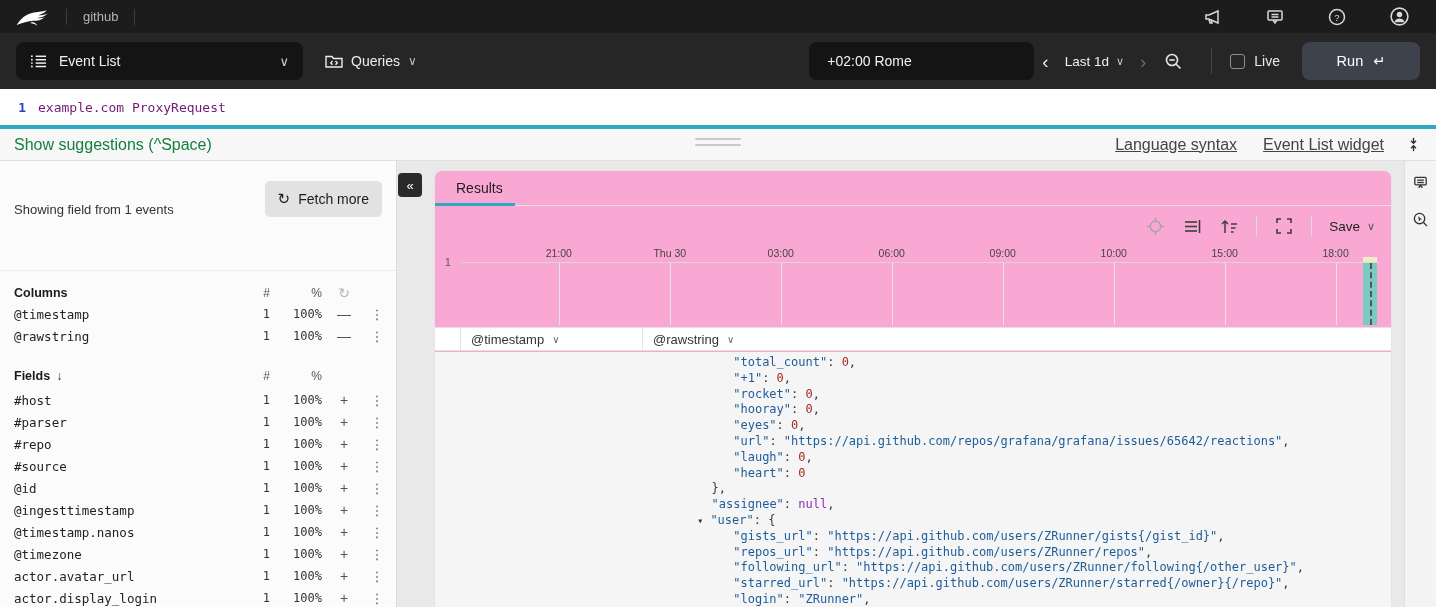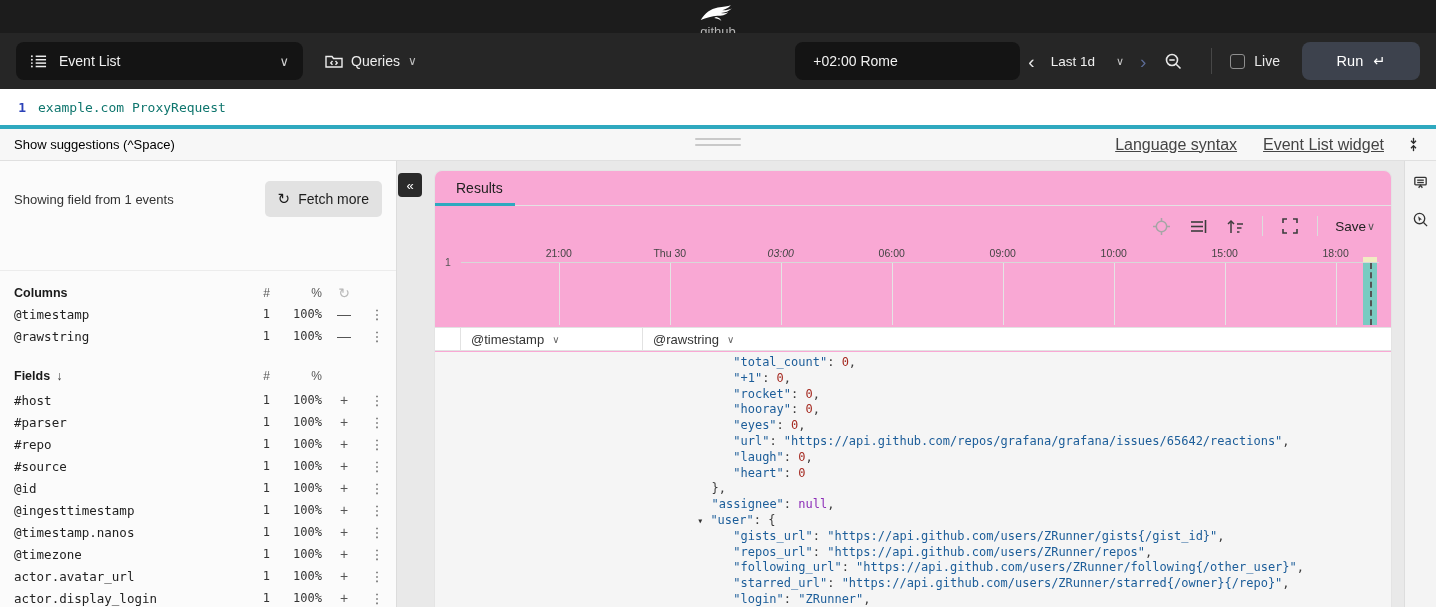--- a/index.html
+++ b/index.html
@@ -2,21 +2,21 @@
 <html><head>
 <meta charset="utf-8">
 <style>
   * { margin:0; padding:0; box-sizing:border-box; }
   html,body { width:1436px; height:607px; overflow:hidden; background:#e9e9e9;
               font-family:"Liberation Sans", sans-serif; }
   .mono { font-family:"DejaVu Sans Mono", monospace; }
 
   
   .topnav { position:absolute; left:0; top:0; width:1436px; height:33px; background:#1c1c1c;
-            display:flex; align-items:center; padding:0 14px;flex-direction:column; }
+            display:flex; align-items:center; padding:0 14px; }
   .logo { width:40px; height:26px; display:flex; align-items:center; }
   .nav-sep { width:1px; height:16px; background:#3d3d3d; margin:0 12px; }
   .repo-name { color:#b5b5b5; font-size:13px; padding:0 4px; }
   .primary-nav { display:flex; align-items:center; margin-left:28px; height:33px; }
   .nav-item { color:#9a9a9a; font-size:14px; padding:0 18px; height:33px; line-height:31px;
               position:relative; cursor:pointer; }
   .nav-item.active { color:#ffffff; }
   .nav-item.active::after { content:""; position:absolute; left:10px; right:10px; bottom:0;
               height:3px; background:#2fa9bf; }
   .topnav-icons { margin-left:auto; display:flex; align-items:center; gap:40px; padding-right:12px; }
@@ -30,54 +30,54 @@
   .widget-btn .lbl { margin-left:12px; }
   .widget-btn .chev { margin-left:auto; color:#cfcfcf; font-size:13px; }
   .queries-btn { display:flex; align-items:center; margin-left:22px; color:#ededed; font-size:14px;
                  gap:8px; cursor:pointer; }
   .queries-btn .chev { color:#bdbdbd; font-size:12px; }
   .tz-box { margin-left:auto; width:225px; height:38px; background:#141414; border-radius:8px;
             color:#f2f2f2; font-size:14px; display:flex; align-items:center; padding:0 18px; cursor:pointer; }
   .tb-ctrl { display:flex; align-items:center; color:#e8e8e8; }
   .chev-big { font-size:19px; line-height:1; padding:0 8px; cursor:pointer; }
   .chev-next { color:#5b6a94; }
-  .range-picker { display:flex; align-items:center; gap:21px; font-size:13.5px; color:#f0f0f0;
+  .range-picker { display:flex; align-items:center; gap:7px; font-size:13.5px; color:#f0f0f0;
                   padding:0 8px; cursor:pointer; }
   .range-picker .chev { font-size:11px; color:#c9c9c9; }
   .tb-divider { width:1px; height:26px; background:#474747; margin:0 18px; }
   .live-wrap { display:flex; align-items:center; gap:9px; color:#e9e9e9; font-size:14px; }
   .checkbox { width:15px; height:15px; border:1.5px solid #8f8f8f; border-radius:3px; cursor:pointer; }
   .run-btn { margin-left:22px; width:118px; height:38px; background:#3d424d; border-radius:8px;
              color:#ffffff; font-size:14.5px; display:flex; align-items:center; justify-content:center;
              gap:10px; cursor:pointer; }
 
   
   .query-editor { position:absolute; left:0; top:89px; width:1436px; height:40px; background:#ffffff;
                   border-bottom:4px solid #2fa9bf; display:flex; align-items:center;
                   font-size:13px; }
   .qline-no { color:#2b41b8; width:18px; text-align:right; margin-left:8px; font-weight:bold; }
-  .qtext { color:#0f766e; margin-left:12px; }
+  .qtext { color:#701a75; margin-left:12px; }
 
   
   .suggest-bar { position:absolute; left:0; top:129px; width:1436px; height:32px; background:#f7f7f7;
                  border-bottom:1px solid #e0e0e0; display:flex; align-items:center; padding:0 14px; }
-  .suggest-hint { color:#000000; font-size:13px; }
+  .suggest-hint { color:#15803d; font-size:16px; }
   .drag-handle { position:absolute; left:50%; top:9px; transform:translateX(-50%); width:46px; }
   .drag-handle div { height:2px; background:#c9c9c9; margin-bottom:4px; border-radius:1px; }
   .bar-links { margin-left:auto; display:flex; align-items:center; gap:26px; }
   .bar-link { color:#444444; font-size:16px; text-decoration:underline; cursor:pointer; }
   .collapse-v { margin-left:20px; width:18px; height:18px; display:flex; align-items:center; justify-content:center; }
 
   
   .workspace { position:absolute; left:0; top:161px; width:1436px; height:446px; }
 
   
   .fields-panel { position:absolute; left:0; top:0; width:397px; height:446px; background:#fbfbfb;
                   border-right:1px solid #dcdcdc; }
-  .fp-head { position:absolute; left:0; top:20px; width:100%; padding:0 14px; display:flex; align-items:center; }
+  .fp-head { position:absolute; left:0; top:20px; width:100%; padding:0 14px; display:flex; align-items:flex-end; }
   .fp-summary { font-size:13px; color:#333333; }
   .fetch-btn { margin-left:auto; height:36px; background:#e2e2e2; border-radius:5px; display:flex;
                align-items:center; gap:8px; padding:0 13px; font-size:14px; color:#1c1c1c; cursor:pointer; }
   .fetch-btn .ric { font-size:15px; }
   .filter-box { position:absolute; left:14px; right:14px; top:65px; height:33px; background:#ececec;
                 border-radius:5px; display:flex; align-items:center; padding:0 11px; }
   .filter-box input { flex:1; border:none; outline:none; background:transparent; font-size:14px; color:#333; }
   .filter-box input::placeholder { color:#9a9a9a; }
   .fp-divider { position:absolute; left:0; right:0; top:109px; height:1px; background:#ececec; }
 
@@ -108,21 +108,21 @@
 
   
   .results-card { position:absolute; left:434px; top:9px; width:958px; height:437px; background:#f9a8d4;
                   border:1px solid #e4e4e4; border-bottom:none; border-radius:8px 8px 0 0; }
   .tabs-row { position:relative; height:35px; border-bottom:1px solid #e3e3e3; display:flex; align-items:center; }
   .tab { margin-left:21px; font-size:14px; color:#222; cursor:pointer; }
   .tab-underline { position:absolute; left:0; bottom:-1px; width:80px; height:3px; background:#2fa9bf; }
   .chart-toolbar { position:absolute; top:45px; right:16px; display:flex; align-items:center; gap:17px; }
   .ct-icon { width:20px; height:20px; display:flex; align-items:center; justify-content:center; cursor:pointer; }
   .ct-divider { width:1px; height:20px; background:#dcdcdc; }
-  .save-btn { display:flex; align-items:center; gap:1px; font-size:13.5px; color:#222; cursor:pointer; }
+  .save-btn { display:flex; align-items:center; gap:7px; font-size:13.5px; color:#222; cursor:pointer; }
   .save-btn .chev { font-size:11px; color:#555; }
 
   .chart { position:absolute; left:0; right:0; top:76px; height:78px; }
   .tick-label { position:absolute; top:0; transform:translateX(-50%); font-size:10.5px; color:#444; }
   .plot { position:absolute; left:26px; right:12px; top:15px; bottom:0; border-top:1px solid #d8d8d8; }
   .gridline { position:absolute; top:0; bottom:0; width:1px; background:#e4e4e4; }
   .y-label { position:absolute; left:10px; top:9px; font-size:10.5px; color:#555; }
   .hist-bar { position:absolute; right:2px; width:14px; top:0; bottom:0; background:#79cbc2; }
   .hist-bar .dash { position:absolute; left:50%; top:0; bottom:0; border-left:2px dashed #555; }
   .hist-cap { position:absolute; right:14px; width:14px; top:10px; height:5px; background:#f1ecc2; }
@@ -448,21 +448,21 @@
       <div class="save-btn">
         <span>Save</span>
         <span class="chev">∨</span>
       </div>
     </div>
 
     <div class="chart">
       <div id="tick-labels">
           <span class="tick-label" style="left: calc(10.65% + 21.953px);">21:00</span>
           <span class="tick-label" style="left: calc(22.74% + 17.3588px);">Thu 30</span>
-          <span class="tick-label" style="left: calc(34.83% + 12.7646px); font-style: italic;">03:00</span>
+          <span class="tick-label" style="left: calc(34.83% + 12.7646px);">03:00</span>
           <span class="tick-label" style="left: calc(46.92% + 8.1704px);">06:00</span>
           <span class="tick-label" style="left: calc(59.01% + 3.5762px);">09:00</span>
           <span class="tick-label" style="left: calc(71.1% - 1.018px);">10:00</span>
           <span class="tick-label" style="left: calc(83.19% - 5.6122px);">15:00</span>
           <span class="tick-label" style="left: calc(95.28% - 10.2064px);">18:00</span>
         </div>
       <span class="y-label">1</span>
       <div class="hist-cap"></div>
       <div class="plot" id="plot-area">
         <div class="hist-bar">

